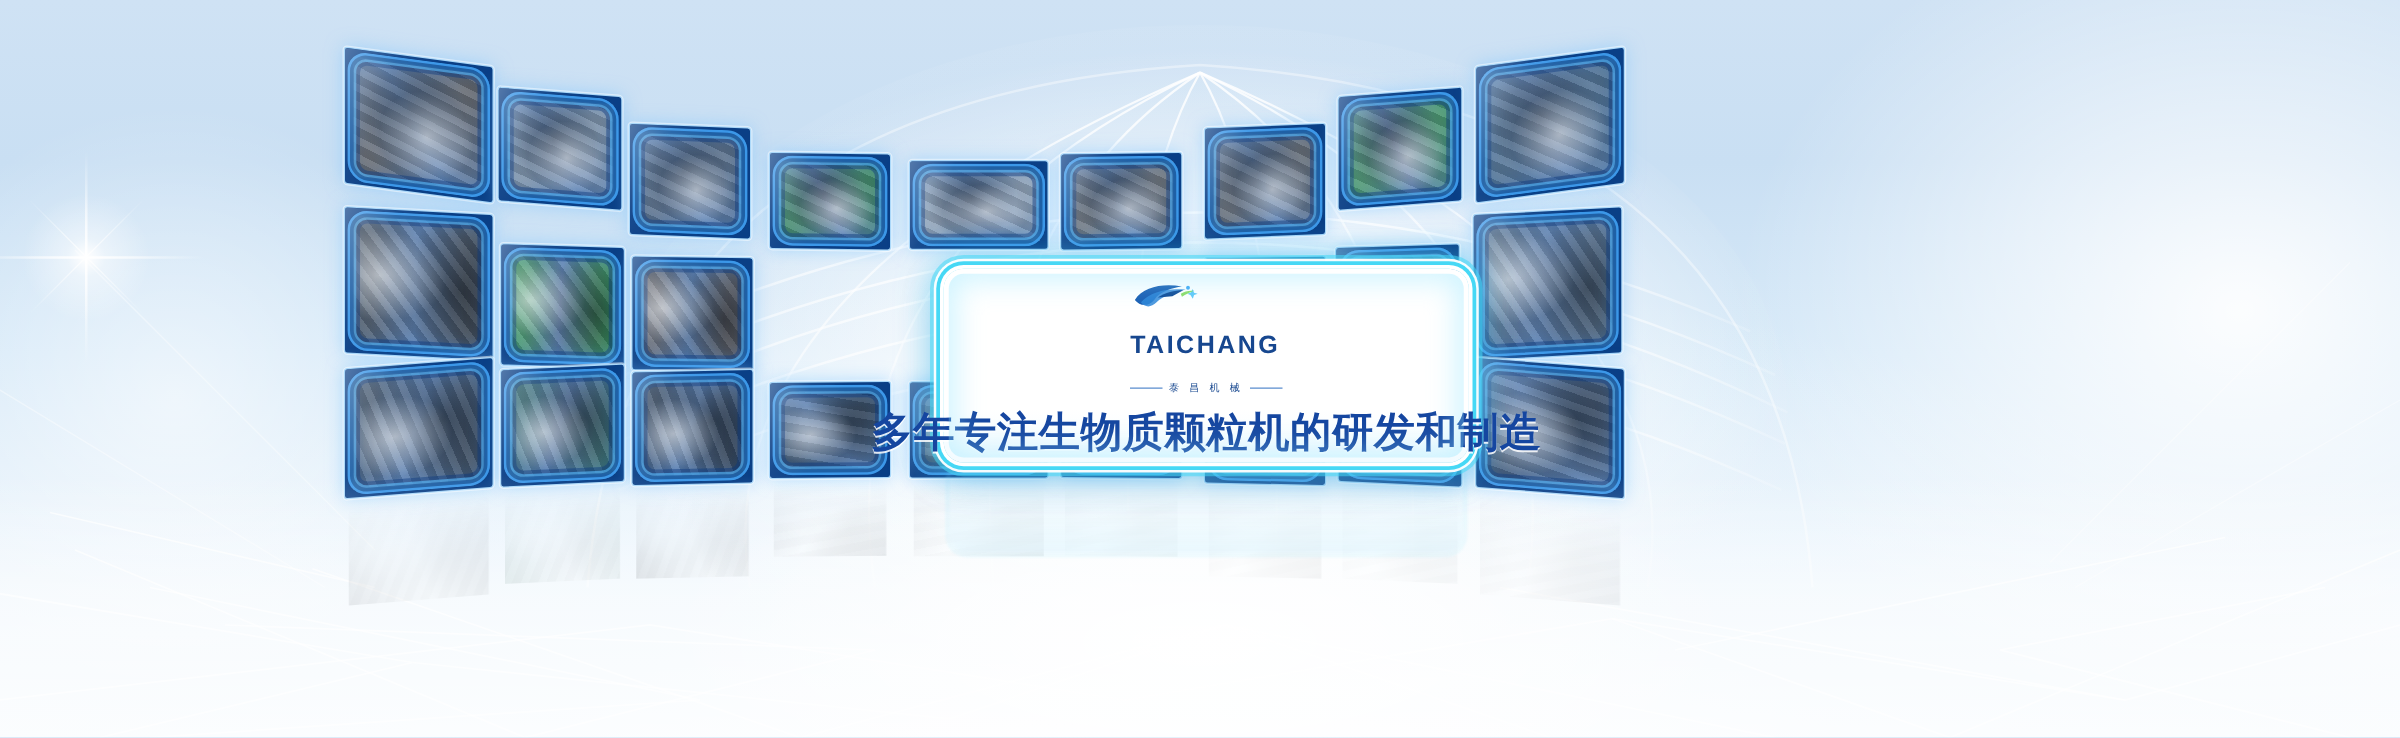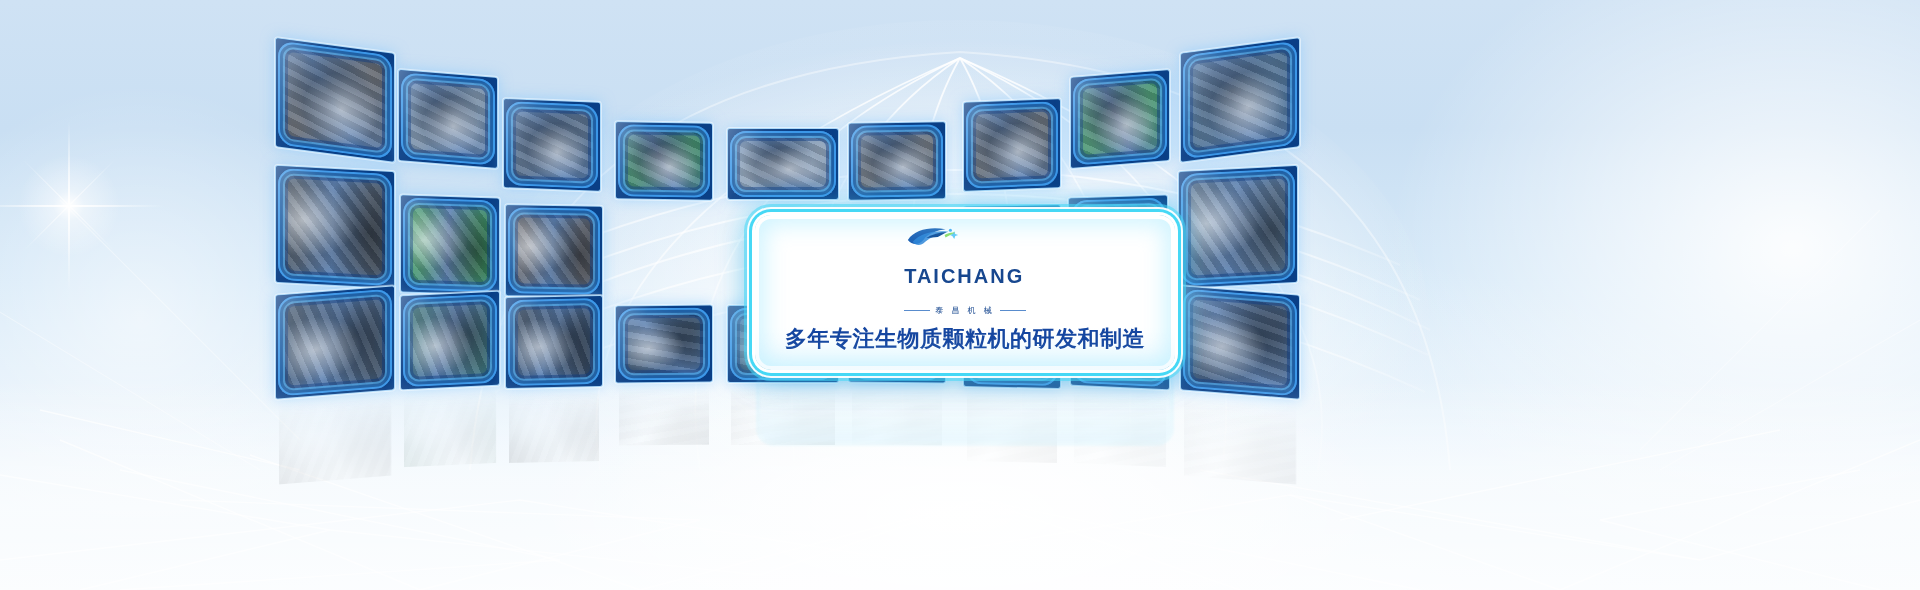--- a/index.html
+++ b/index.html
@@ -143,21 +143,21 @@
     color:#17478f; line-height:1; font-family:"Liberation Sans",sans-serif;
   }
   .logo .sub-row{ display:flex; align-items:center; gap:5px; margin-top:2px; }
   .logo .rule{ width:26px; height:1px; background:#2f6fc0; opacity:.8; }
   .logo .sub{ font-size:8px; color:#17478f; letter-spacing:3px; white-space:nowrap; }
 
   
   .msg{
     margin-top:9px; text-align:center;
     color:#1546a0; font-weight:700;
-    font-size:22px; line-height:1.30; letter-spacing:.5px;
+    font-size:33px; line-height:1.30; letter-spacing:.5px;
     text-shadow:0 1px 0 rgba(255,255,255,.85);
   }
   .msg div{ white-space:nowrap; }
 
   
   #panel-refl{
     position:absolute; left:760px; top:372px; width:410px; height:70px;
     border-radius:14px;
     background:linear-gradient(180deg, rgba(214,243,255,.85), rgba(214,243,255,0));
     box-shadow:0 0 0 4px rgba(150,230,255,.25);

